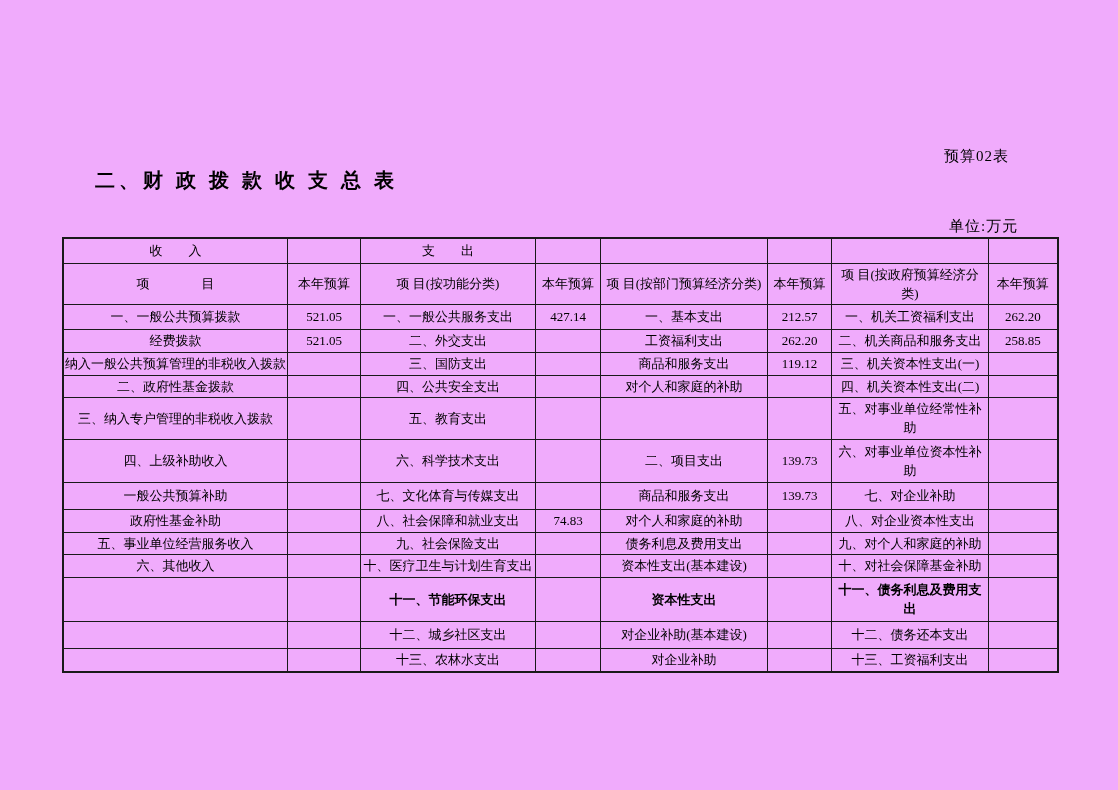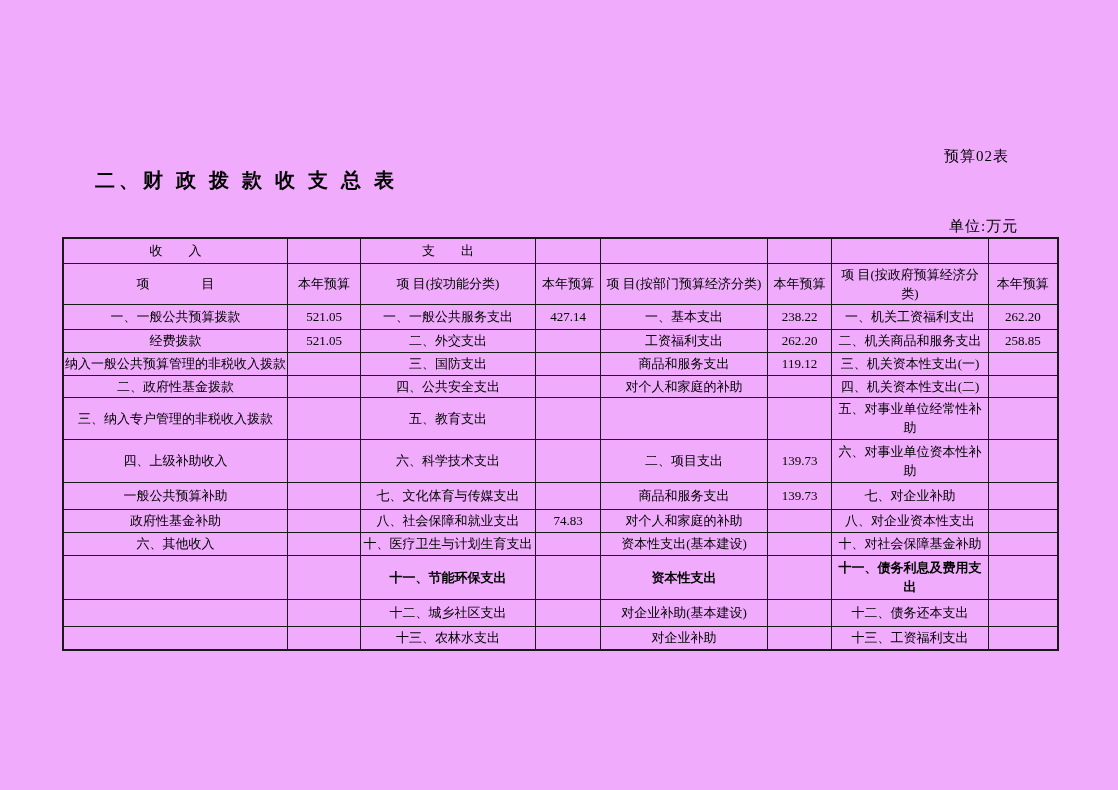--- a/index.html
+++ b/index.html
@@ -59,21 +59,21 @@
         <td class="wrap">项 目(按政府预算经济分类)</td>
         <td>本年预算</td>
       </tr>
 
       <tr class="r0">
         <td>一、一般公共预算拨款</td>
         <td>521.05</td>
         <td>一、一般公共服务支出</td>
         <td>427.14</td>
         <td>一、基本支出</td>
-        <td>238.22</td>
+        <td>212.57</td>
         <td class="wrap">一、机关工资福利支出</td>
         <td>262.20</td>
       </tr>
       <tr class="r1">
         <td>经费拨款</td>
         <td>521.05</td>
         <td>二、外交支出</td>
         <td></td>
         <td>工资福利支出</td>
         <td>262.20</td>
@@ -133,20 +133,30 @@
       <tr class="r7">
         <td>政府性基金补助</td>
         <td></td>
         <td>八、社会保障和就业支出</td>
         <td>74.83</td>
         <td>对个人和家庭的补助</td>
         <td></td>
         <td class="wrap">八、对企业资本性支出</td>
         <td></td>
       </tr>
+      <tr class="r8">
+        <td>五、事业单位经营服务收入</td>
+        <td></td>
+        <td>九、社会保险支出</td>
+        <td></td>
+        <td>债务利息及费用支出</td>
+        <td></td>
+        <td class="wrap">九、对个人和家庭的补助</td>
+        <td></td>
+      </tr>
       <tr class="r9">
         <td>六、其他收入</td>
         <td></td>
         <td>十、医疗卫生与计划生育支出</td>
         <td></td>
         <td>资本性支出(基本建设)</td>
         <td></td>
         <td class="wrap">十、对社会保障基金补助</td>
         <td></td>
       </tr>

